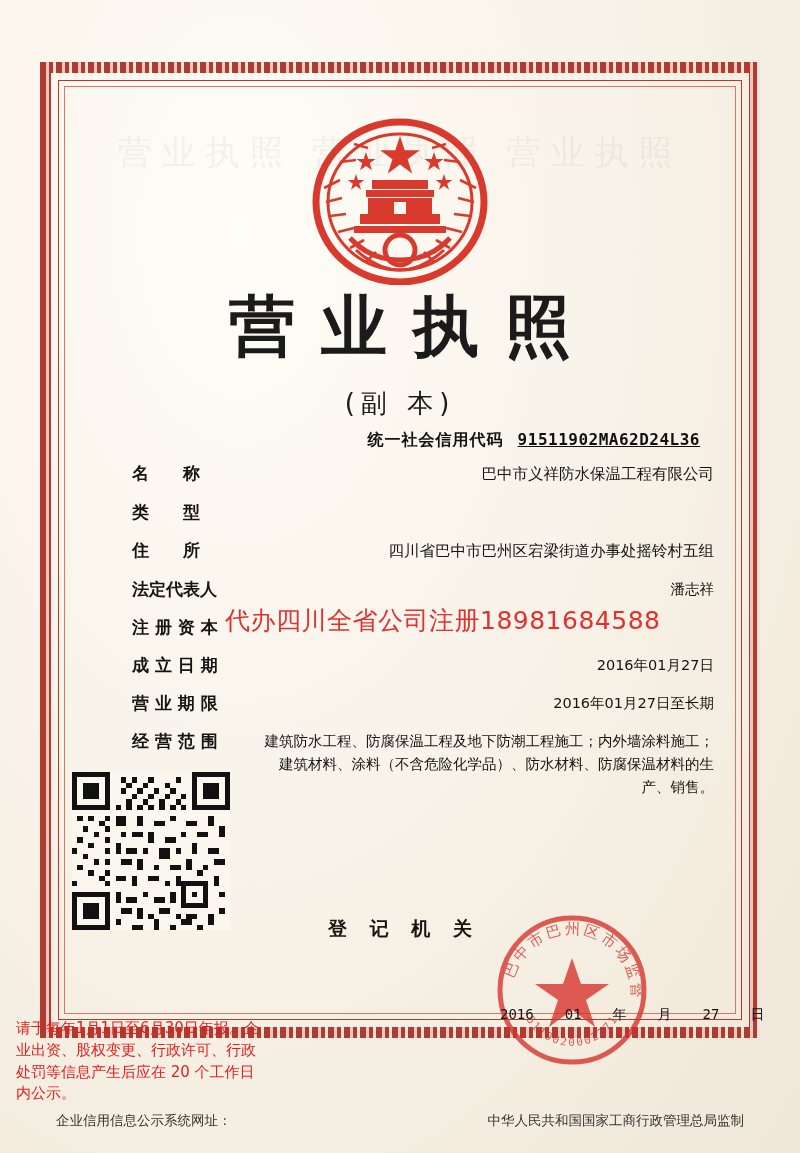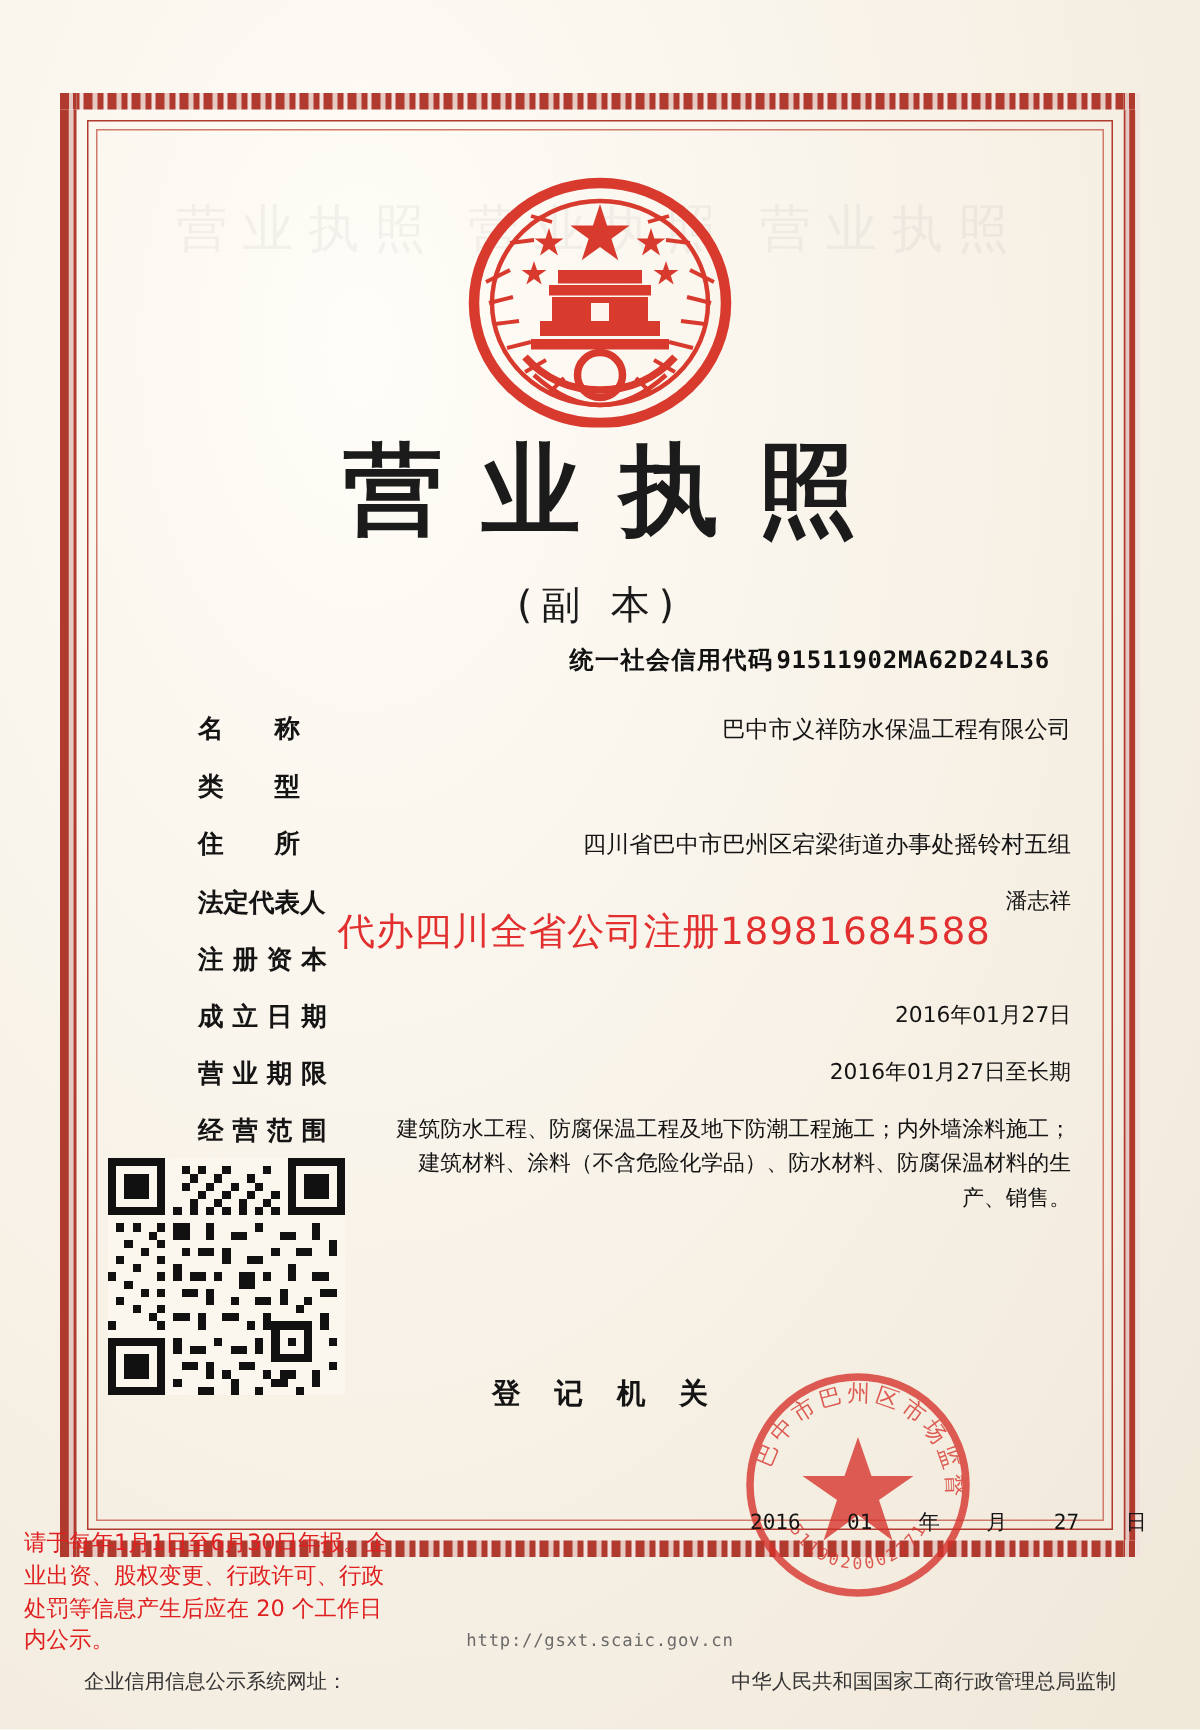--- a/index.html
+++ b/index.html
@@ -113,30 +113,31 @@
   .credit {
     position: absolute;
     top: 430px;
     right: 100px;
     font-size: 16px;
     font-weight: bold;
     color: #111;
     letter-spacing: 1px;
   }
   .credit .code {
-    margin-left: 2px;
+    margin-left: 14px;
     font-family: "DejaVu Sans Mono", monospace;
     font-size: 16px;
     letter-spacing: 0.5px;
+    text-decoration: underline;
   }
 
   
   .fields {
     position: absolute;
-    top: 474px;
+    top: 462px;
     left: 132px;
     right: 86px;
   }
   .row {
     display: flex;
     align-items: flex-start;
     margin-bottom: 15px;
   }
   .lbl {
     width: 118px;
@@ -538,17 +539,16 @@
     <span class="num">2016</span>
     <span class="num">01</span>
     <span class="unit">年</span>
     <span class="unit">月</span>
     <span class="num">27</span>
     <span class="unit">日</span>
   </div>
 
   <div class="annual">请于每年1月1日至6月30日年报。企业出资、股权变更、行政许可、行政处罚等信息产生后应在 20 个工作日内公示。</div>
 
-  <div class="url">http://gsxt.scaic.gov.cn</div>
   <div class="footer-left">企业信用信息公示系统网址：</div>
   <div class="footer-right">中华人民共和国国家工商行政管理总局监制</div>
 
 </div>
 
 </body></html>

